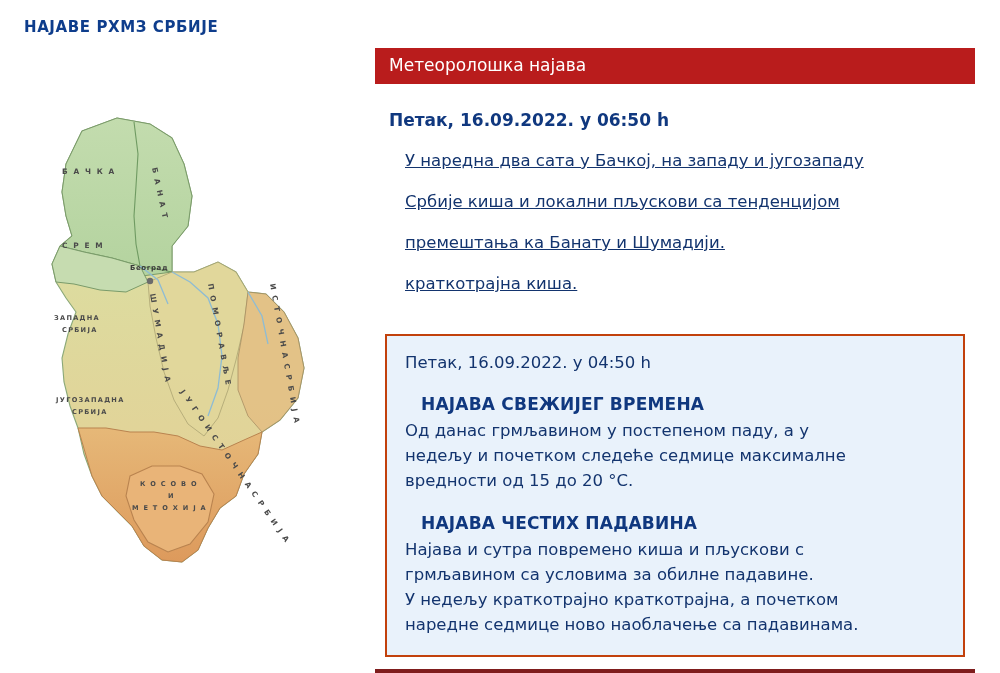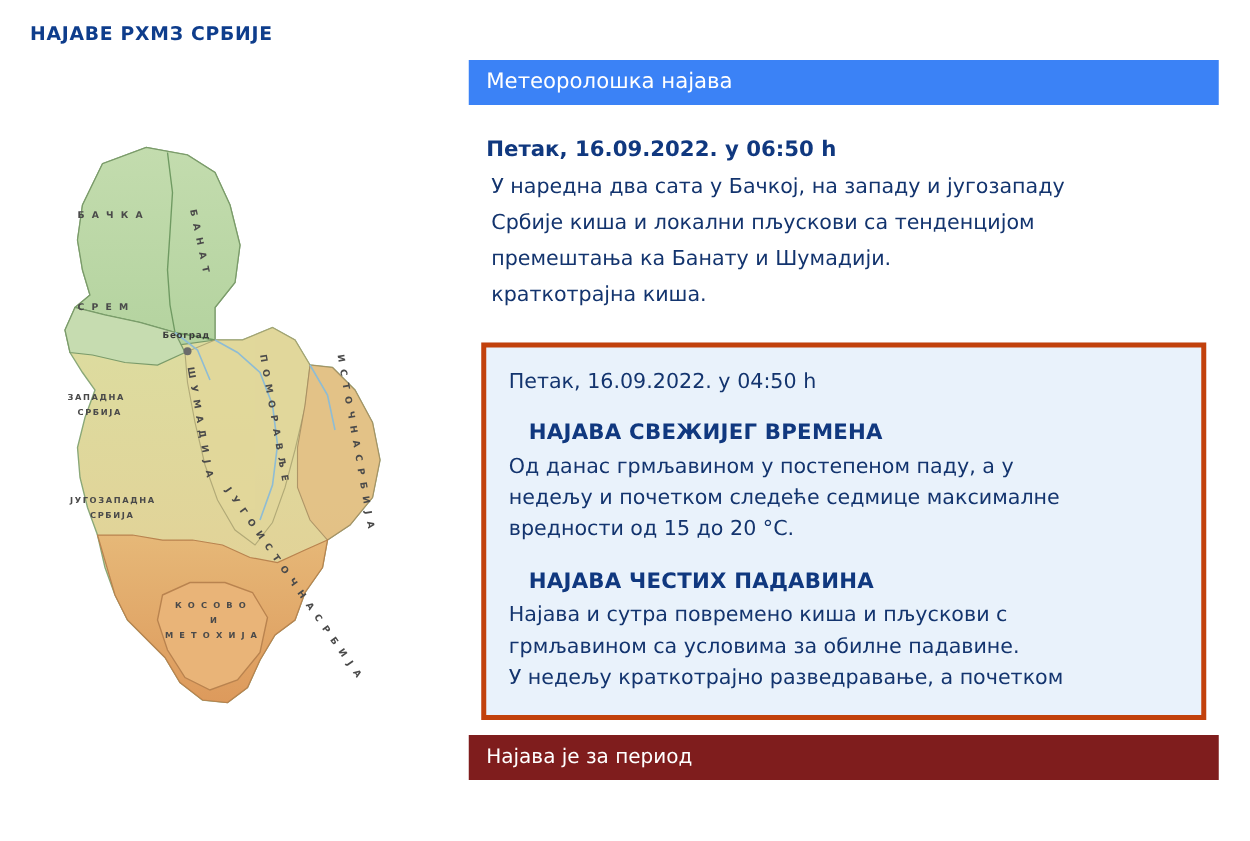--- a/index.html
+++ b/index.html
@@ -48,21 +48,21 @@
 
   
   .right-col {
     position: absolute;
     left: 375px;
     top: 48px;
     width: 600px;
   }
 
   .bar-title {
-    background: #3b82f6;
+    background: #b91c1c;
     color: #ffffff;
     font-size: 17px;
     padding: 7px 12px 9px 14px;
     box-sizing: border-box;
     height: 36px;
     line-height: 20px;
   }
 
   .main-body {
     background: #ffffff;
@@ -70,31 +70,32 @@
     box-sizing: border-box;
   }
   .main-body .lead {
     font-size: 17px;
     font-weight: bold;
     color: #10387f;
     margin: 0 0 4px 0;
     line-height: 24px;
   }
   .main-body p.text {
-    margin: 4px;
+    margin: 16px;
     font-size: 16.5px;
     line-height: 25px;
     color: #13346e;
+    text-decoration: underline;
   }
 
   .sub-panel {
     margin: 10px 0 0 10px;
     width: 580px;
     background: #e9f2fb;
-    border: 4px solid #c2410c;
+    border: 2px solid #c2410c;
     box-sizing: border-box;
     padding: 16px 18px 18px 18px;
   }
   .sub-panel .stamp {
     font-size: 16.5px;
     color: #13346e;
     margin: 0 0 18px 0;
     line-height: 22px;
   }
   .sub-panel h3 {
@@ -262,21 +263,22 @@
       <p>
         <span>Од данас грмљавином у постепеном паду, а у</span><br>
         <span>недељу и почетком следеће седмице максималне</span><br>
         <span>вредности од 15 до 20 °C.</span>
       </p>
 
       <h3>НАЈАВА ЧЕСТИХ ПАДАВИНА</h3>
       <p class="last">
         <span>Најава и сутра повремено киша и пљускови с</span><br>
         <span>грмљавином са условима за обилне падавине.</span><br>
-        <span>У недељу краткотрајно разведравање, а почетком</span><br>
+        <span>У недељу краткотрајно краткотрајна, а почетком</span><br>
+        <span>наредне седмице ново наоблачење са падавинама.</span>
       </p>
     </div>
 
     <div class="bar-footer">
       <div>Најава је за период</div>
     </div>
 
   </div>
 </div>
 

